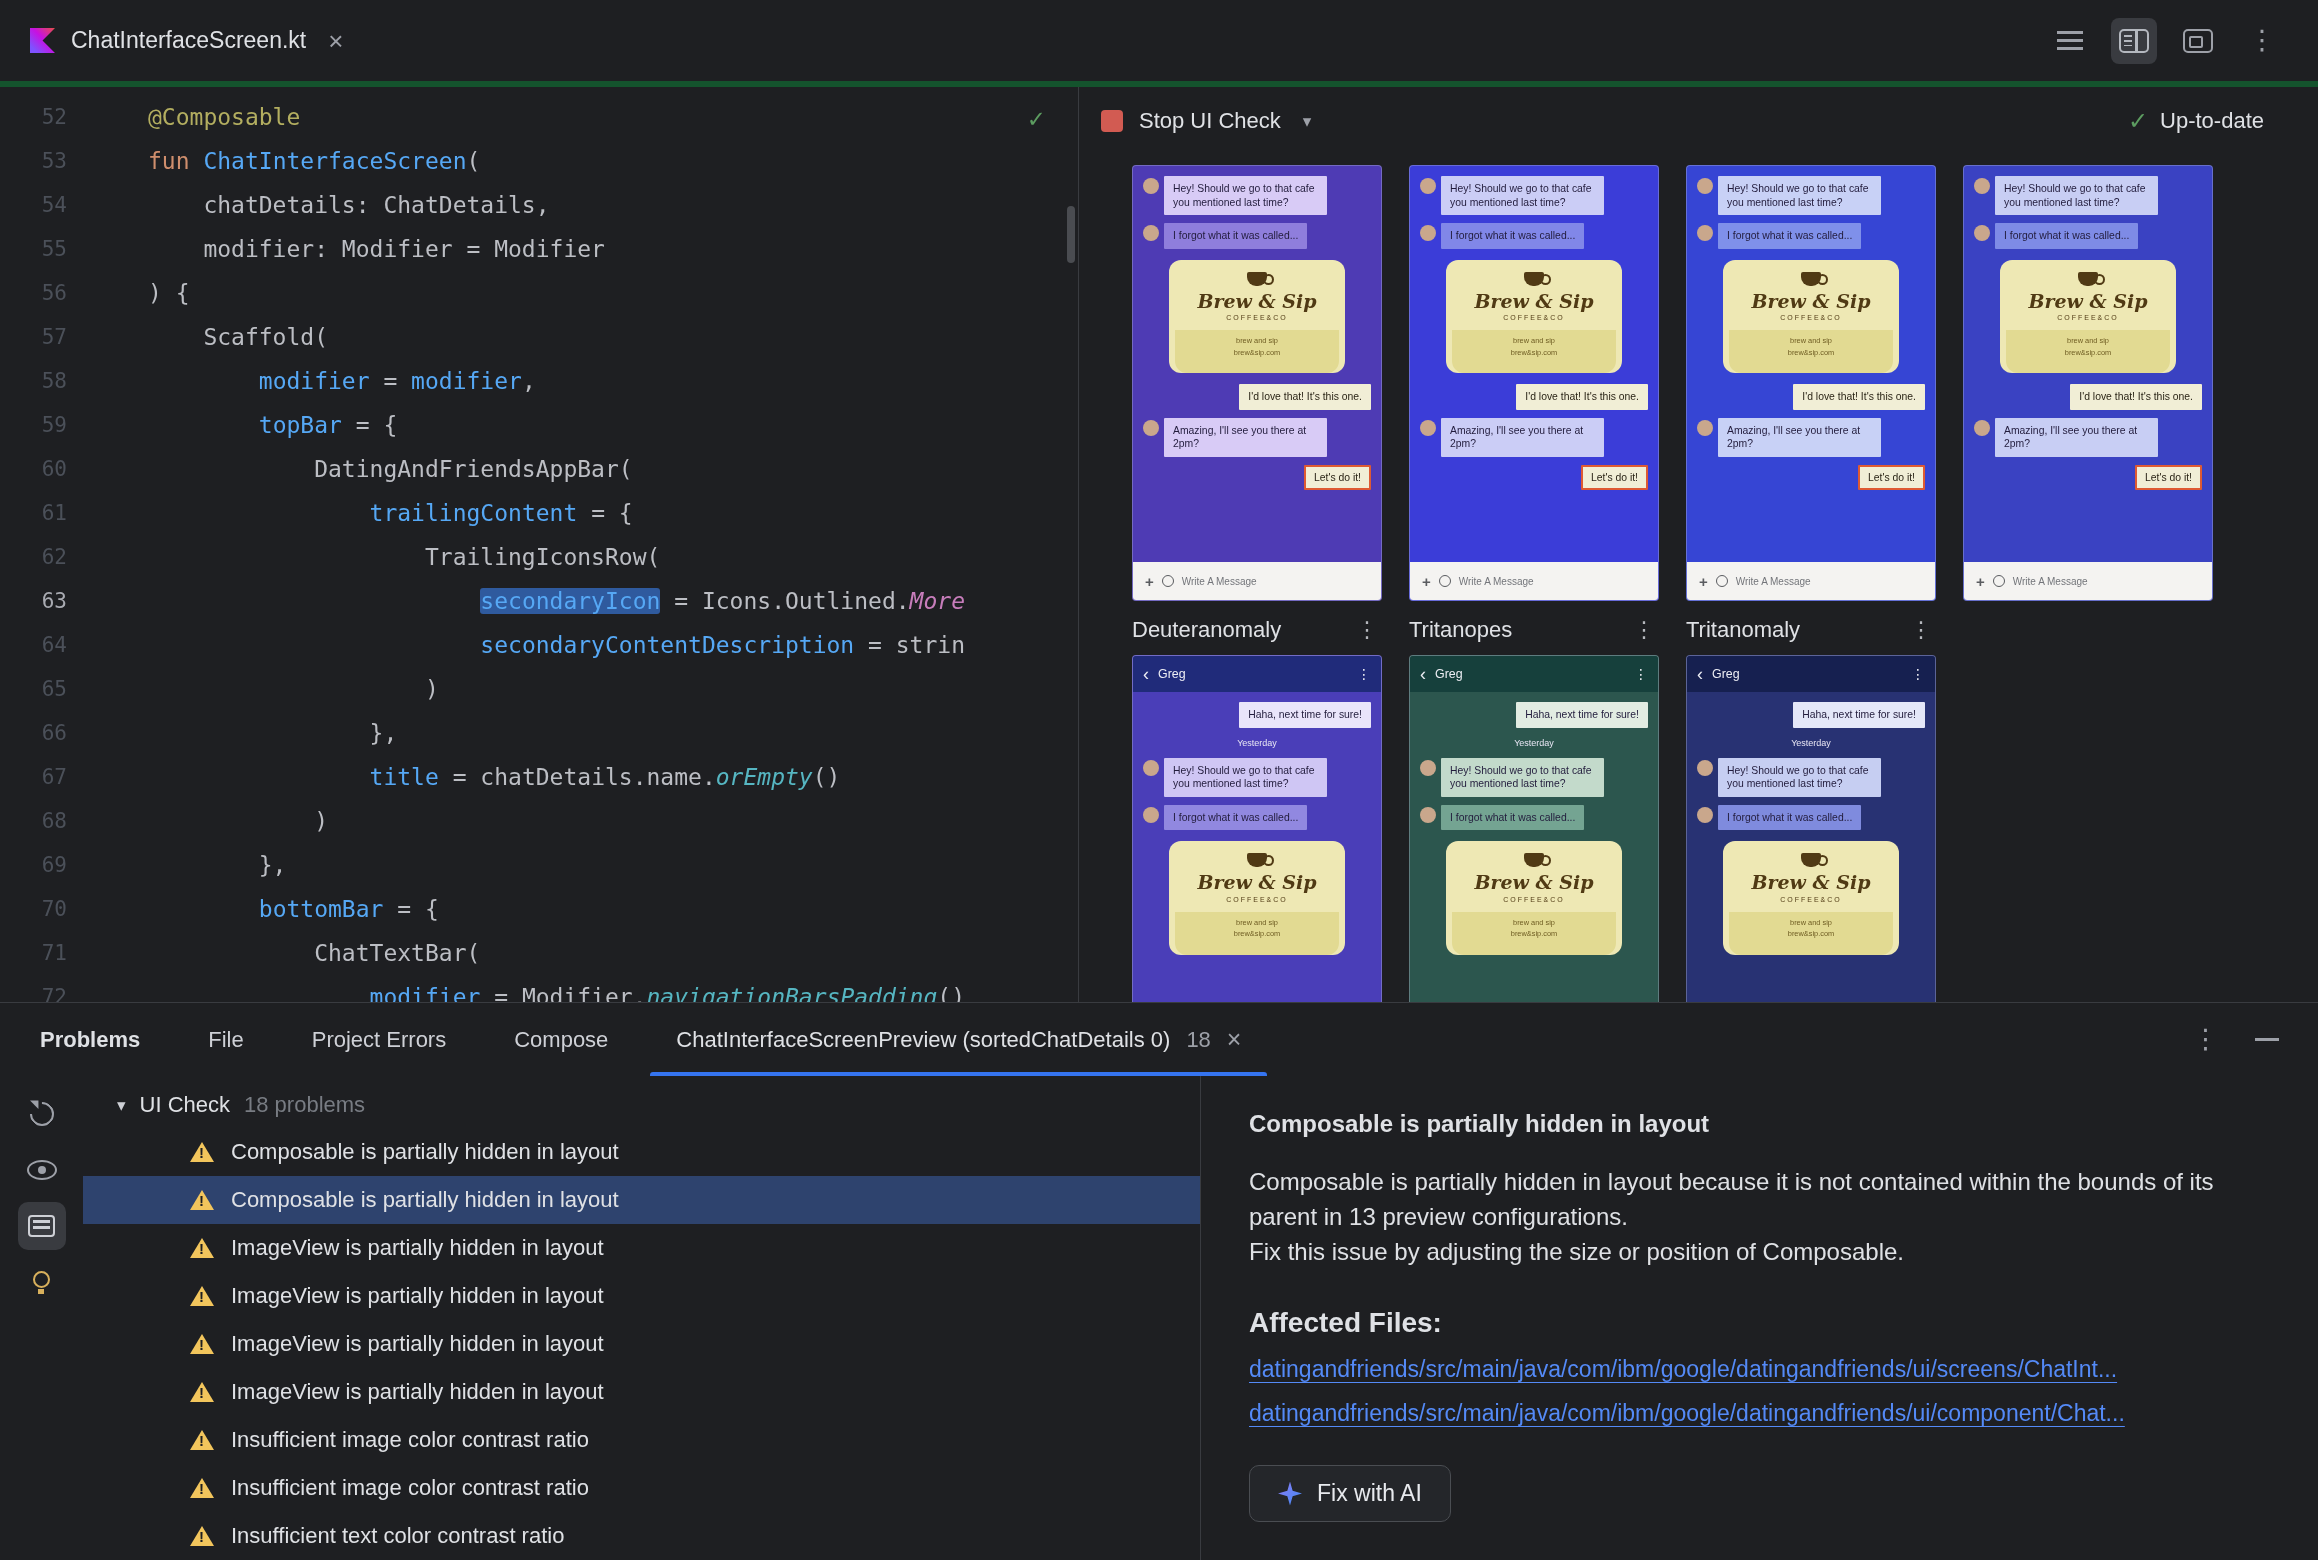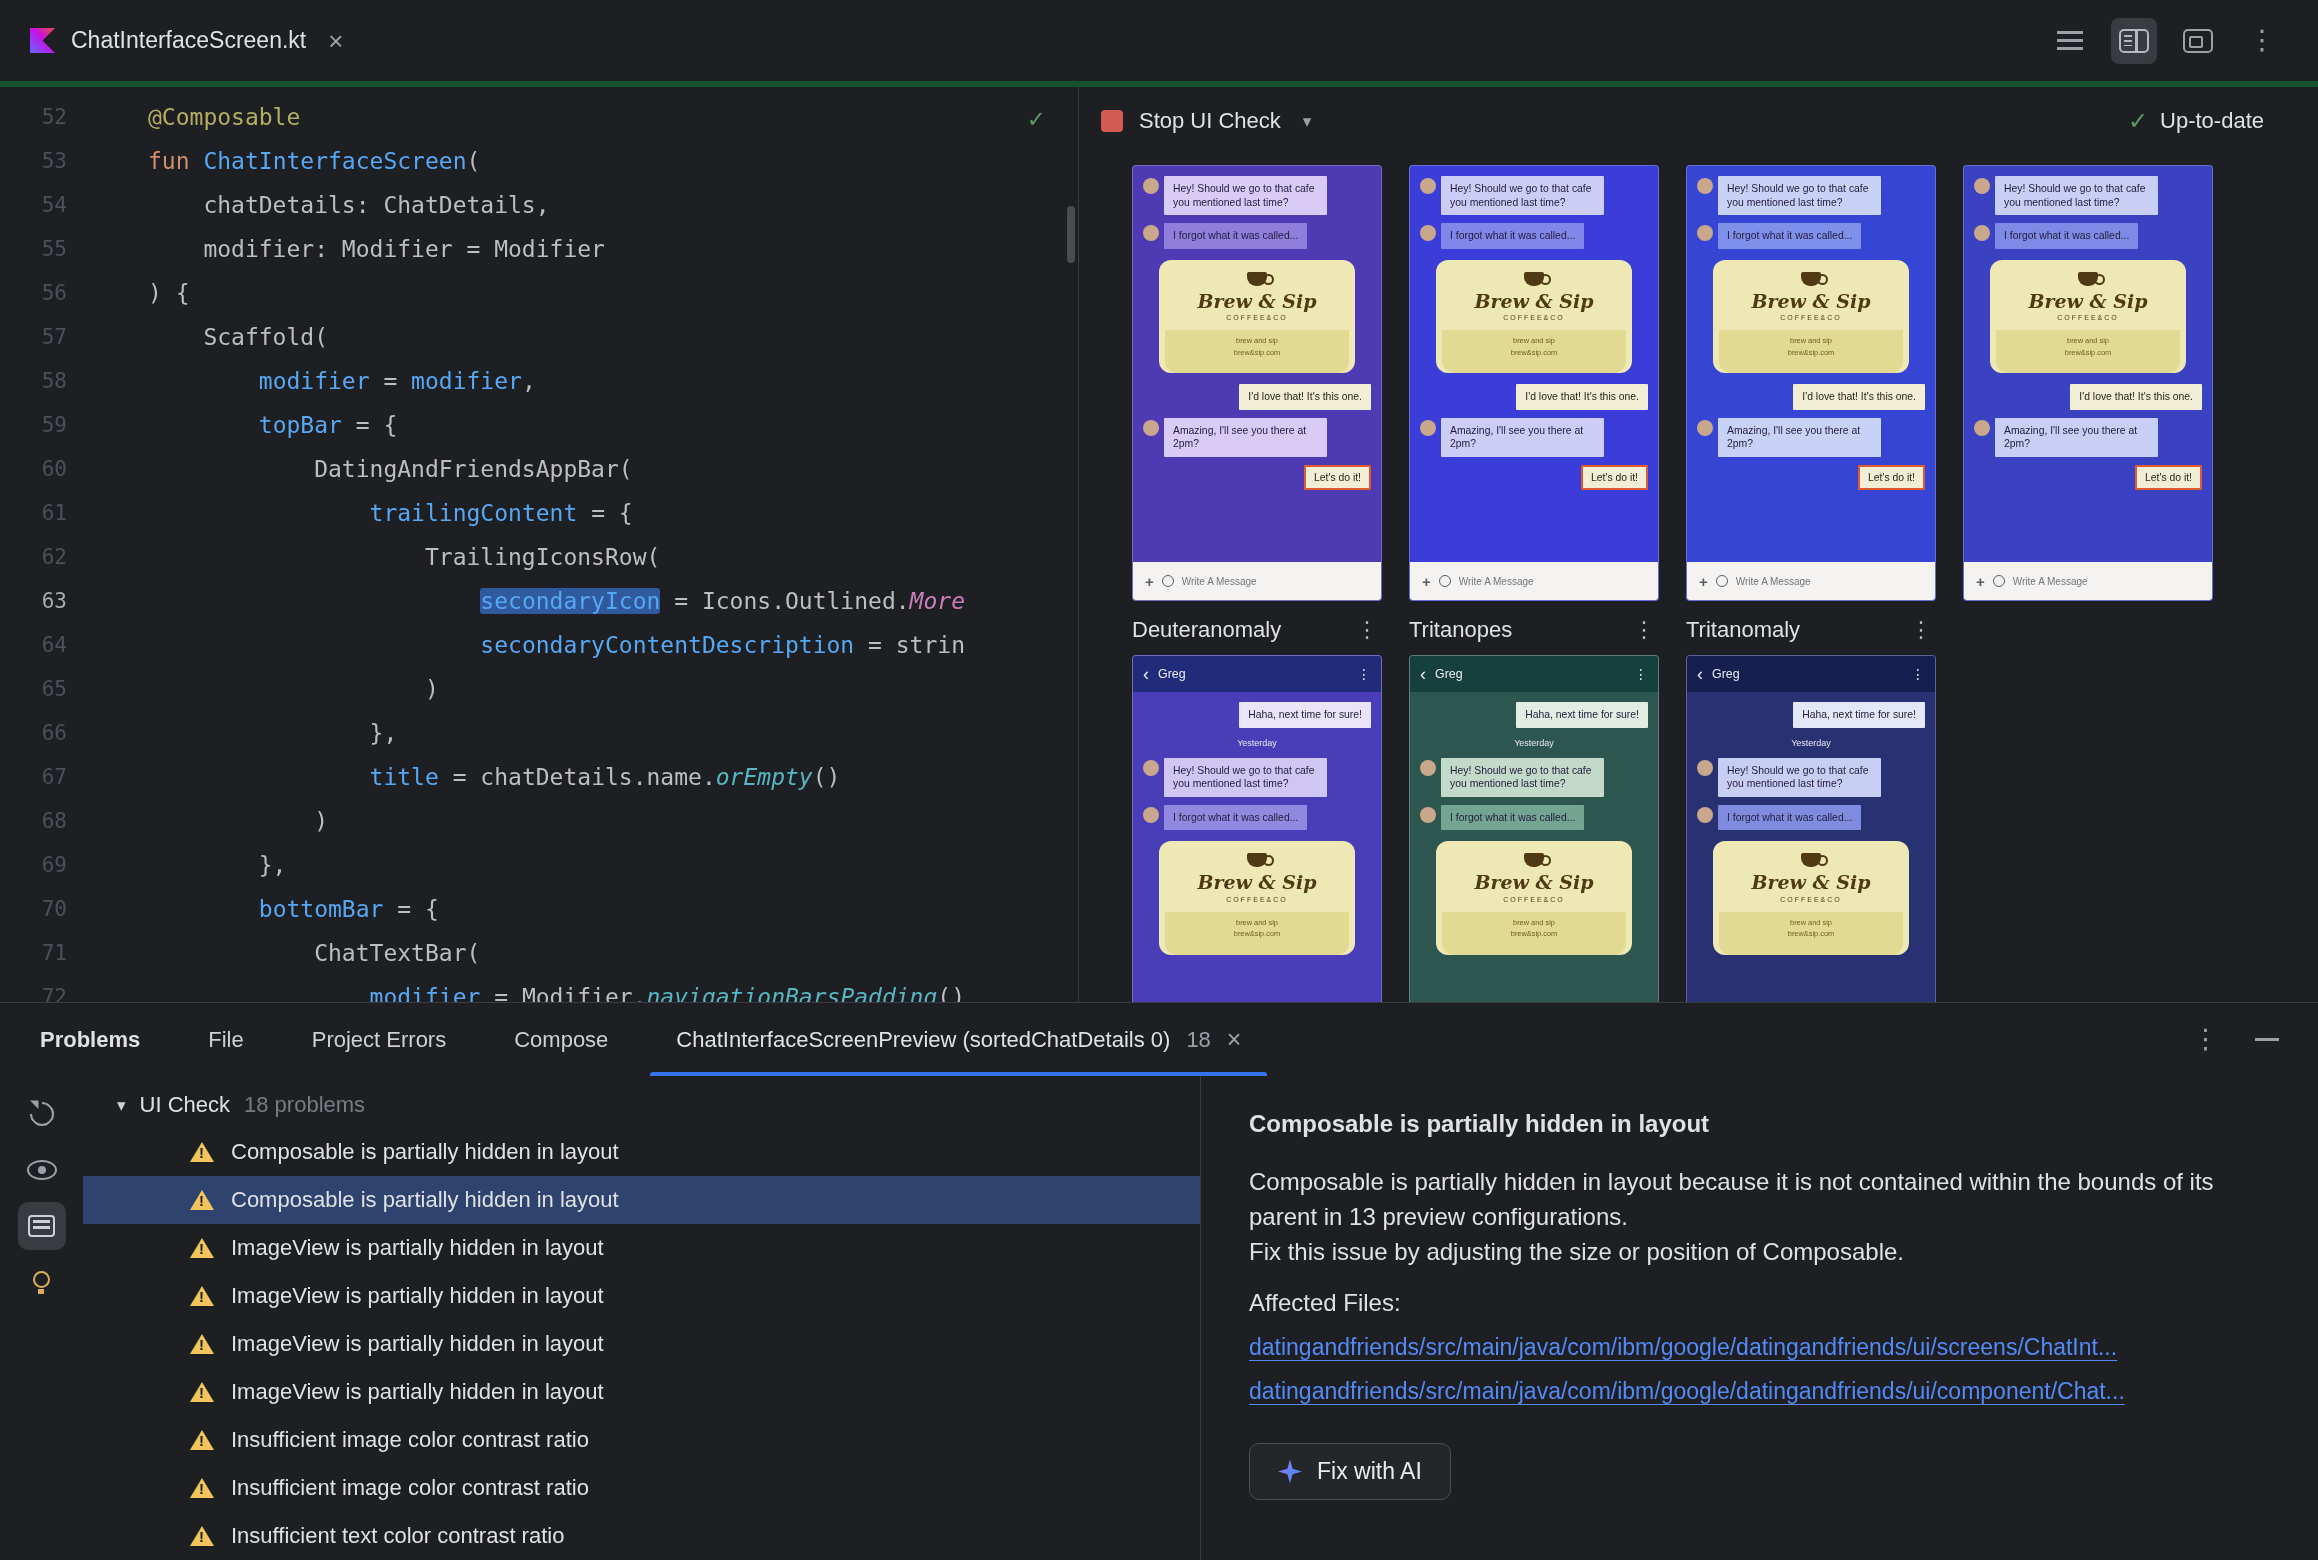--- a/index.html
+++ b/index.html
@@ -55,21 +55,21 @@
 .preview-canvas{flex:1 1 auto;min-height:0;overflow:hidden;padding:10px 0 0 53px;}
 .phone-row{display:flex;gap:27px;}
 .phone{width:250px;border-radius:4px;display:flex;flex-direction:column;overflow:hidden;border:1px solid rgba(190,195,220,0.35);flex:0 0 auto;}
 .phone-top{height:436px;padding:10px 10px 0;}
 .msg-row{display:flex;align-items:flex-start;gap:5px;flex:0 0 auto;margin-bottom:8px;}
 .msg-row.right{justify-content:flex-end;}
 .avatar{width:16px;height:16px;border-radius:50%;background:#C9A78C;flex:0 0 auto;margin-top:2px;}
 .bubble{max-width:163px;padding:6px 9px;border-radius:1px;font-size:10.4px;line-height:1.3;color:#221C3C;}
 .bubble.reply{background:#F1EED6;color:#2B2517;}
 .bubble.hl{background:#F1EED6;border:2px solid #DE5A33;color:#2B2517;padding:4px 8px;}
-.brew-card{width:196px;margin:3px auto 11px;background:#EEE8B4;border-radius:12px;padding:12px 6px 0;text-align:center;color:#503A14;display:flex;flex-direction:column;align-items:center;flex:0 0 auto;}
+.brew-card{width:176px;margin:3px auto 11px;background:#EEE8B4;border-radius:12px;padding:12px 6px 0;text-align:center;color:#503A14;display:flex;flex-direction:column;align-items:center;flex:0 0 auto;}
 .cup{width:20px;height:14px;background:#503A14;border-radius:2px 2px 9px 9px;position:relative;margin-bottom:5px;}
 .cup::after{content:"";position:absolute;right:-7px;top:2px;width:7px;height:7px;border:2px solid #503A14;border-radius:50%;}
 .card-title{font-family:"DejaVu Serif",serif;font-style:italic;font-weight:700;font-size:19px;line-height:1.1;}
 .card-sub{font-size:7px;letter-spacing:2px;margin-top:3px;}
 .card-strip{align-self:stretch;margin-top:9px;background:#E2DA92;border-radius:0 0 12px 12px;padding:5px 4px 15px;font-size:7.4px;color:#6E5C22;line-height:1.55;}
 .write-bar{margin:auto -10px 0;background:#F4F3F1;height:38px;display:flex;align-items:center;gap:8px;padding:0 12px;flex:0 0 38px;}
 .wb-plus{color:#5A5C60;font-size:15px;font-weight:700;line-height:1;}
 .wb-smiley{width:12px;height:12px;border:1.5px solid #5A5C60;border-radius:50%;}
 .wb-text{font-size:10px;color:#73757A;}
 .label-row{display:flex;gap:27px;margin:16px 0 12px;}
@@ -113,21 +113,21 @@
 .chev-down{color:#CED0D6;font-size:17px;}
 .group-label{color:#DFE1E5;}
 .group-count{color:#787C83;}
 .problem-row{display:flex;align-items:center;gap:17px;height:48px;padding-left:107px;font-size:22px;color:#DFE1E5;}
 .problem-row.selected{background:#2E436E;}
 .warn{position:relative;width:0;height:0;border-left:12px solid transparent;border-right:12px solid transparent;border-bottom:20px solid #F2C55C;flex:0 0 auto;}
 .warn::after{content:"!";position:absolute;left:-3px;top:3px;font-size:15px;line-height:1;font-weight:800;color:#1E1F22;}
 .details-pane{flex:1 1 auto;min-width:0;padding:34px 48px;overflow:hidden;}
 .details-title{font-size:24px;font-weight:700;margin-bottom:26px;color:#DFE1E5;}
 .details-body{font-size:24px;line-height:35px;max-width:1049px;color:#DFE1E5;}
-.affected{font-size:24px;font-weight:400;margin-top:20px;}
+.affected{font-size:28px;font-weight:700;margin-top:38px;}
 .file-link{display:block;font-size:23px;color:#548AF7;margin-top:17px;text-decoration:underline;text-underline-offset:5px;white-space:nowrap;overflow:hidden;text-overflow:ellipsis;max-width:1089px;cursor:pointer;}
 .fix-btn{margin-top:38px;display:inline-flex;align-items:center;gap:15px;height:57px;padding:0 28px;background:#24262A;border:1px solid #4A4D52;border-radius:10px;color:#E8EAEE;font-size:23px;font-family:inherit;}
 .sparkle{width:24px;height:24px;background:linear-gradient(135deg,#8D7BF8,#3E8BF2);clip-path:polygon(50% 0%,61% 39%,100% 50%,61% 61%,50% 100%,39% 61%,0% 50%,39% 39%);}
 </style>
 </head>
 <body>
 
 <div class="window">
 
   <header class="titlebar">

